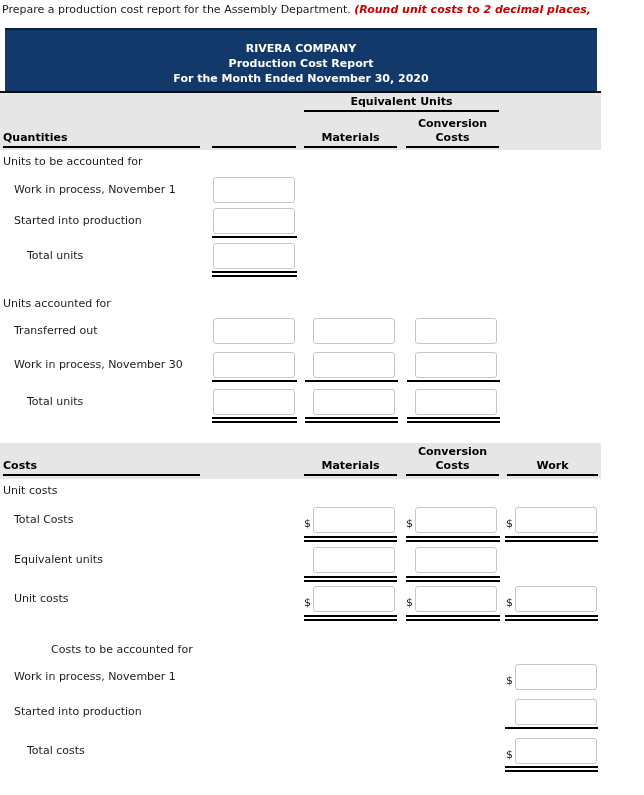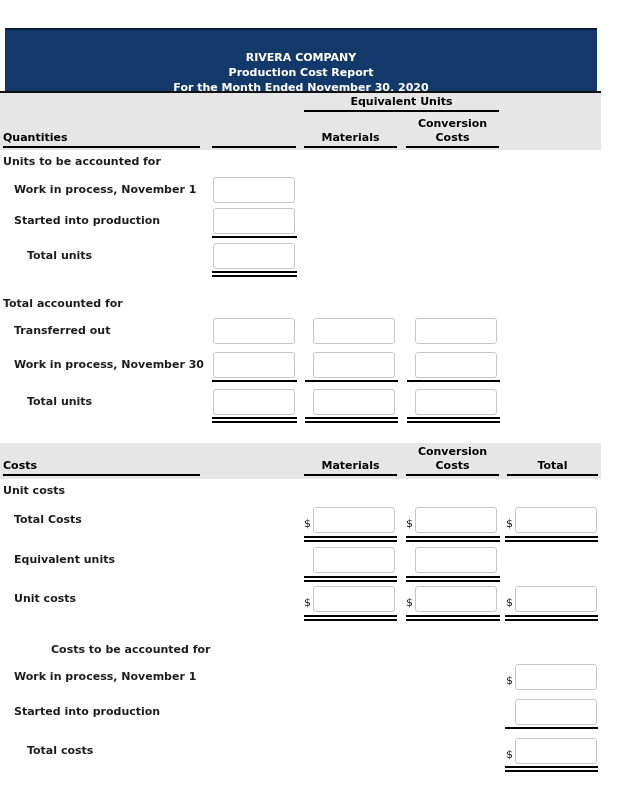--- a/index.html
+++ b/index.html
@@ -5,41 +5,42 @@
   html,body{margin:0;padding:0;background:#fff;}
   #screen{
     position:relative;width:644px;height:795px;overflow:hidden;background:#ffffff;
     font-family:"DejaVu Sans","Liberation Sans",sans-serif;font-size:11px;color:#1c1c1c;
   }
   .instruction{position:absolute;left:2px;top:3px;width:642px;white-space:nowrap;overflow:hidden;}
   .instruction .em{color:#c40000;font-weight:bold;font-style:italic;}
   .report-header{
     position:absolute;left:5px;top:28px;width:592px;height:61px;
     background:#13396b;border-top:2px solid #071f3f;color:#ffffff;
-    text-align:center;font-weight:bold;padding-top:20px;line-height:15px;
+    text-align:center;font-weight:bold;padding-top:11px;line-height:15px;
   }
   .hline{position:absolute;height:2px;background:#111111;}
   .band{position:absolute;left:0;background:#e6e6e6;}
   .rule{position:absolute;height:2px;background:#000000;}
   .rule-d{position:absolute;height:2px;border-top:2px solid #000;border-bottom:2px solid #000;background:transparent;}
-  .lbl{position:absolute;white-space:nowrap;color:#1c1c1c;font-weight:bold;}
+  .lbl{position:absolute;white-space:nowrap;color:#1c1c1c;}
   .colhead{position:absolute;text-align:center;font-weight:bold;line-height:14px;color:#000;}
   .thead-left{position:absolute;font-weight:bold;color:#000;}
   .box{
     position:absolute;width:82px;height:26px;box-sizing:border-box;
     border:1px solid #c6c6c6;border-radius:3px;background:#fff;
     font-family:inherit;font-size:11px;padding:2px 6px;outline:none;
   }
   .dollar{position:absolute;color:#1c1c1c;}
 </style>
 </head>
 <body>
 
 <div id="screen">
 
+  <div class="instruction"><span>Prepare a production cost report for the Assembly Department. </span><span class="em">(Round unit costs to 2 decimal places,</span></div>
 
   <div class="report-header">
     <div>RIVERA COMPANY</div>
     <div>Production Cost Report</div>
     <div>For the Month Ended November 30, 2020</div>
   </div>
   <div class="hline" style="left:0;top:91px;width:601px;"></div>
 
   <div class="band" style="top:93px;width:601px;height:57px;"></div>
   <div class="colhead" style="left:304px;top:95px;width:195px;">Equivalent Units</div>
@@ -58,21 +59,21 @@
   <input class="box" style="left: 213px; top: 177px;" value="">
 
   <div class="lbl" style="left:14px;top:214px;">Started into production</div>
   <input class="box" style="left: 213px; top: 208px;" value="">
   <div class="rule" style="left:212px;top:236px;width:85px;"></div>
 
   <div class="lbl" style="left:27px;top:249px;">Total units</div>
   <input class="box" style="left: 213px; top: 243px;" value="">
   <div class="rule-d" style="left:212px;top:271px;width:85px;"></div>
 
-  <div class="lbl" style="left:3px;top:297px;">Total accounted for</div>
+  <div class="lbl" style="left:3px;top:297px;">Units accounted for</div>
 
   <div class="lbl" style="left:14px;top:324px;">Transferred out</div>
   <input class="box" style="left: 213px; top: 318px;" value="">
   <input class="box" style="left: 313px; top: 318px;" value="">
   <input class="box" style="left: 415px; top: 318px;" value="">
 
   <div class="lbl" style="left:14px;top:358px;">Work in process, November 30</div>
   <input class="box" style="left: 213px; top: 352px;" value="">
   <input class="box" style="left: 313px; top: 352px;" value="">
   <input class="box" style="left: 415px; top: 352px;" value="">
@@ -85,21 +86,21 @@
   <input class="box" style="left: 313px; top: 389px;" value="">
   <input class="box" style="left: 415px; top: 389px;" value="">
   <div class="rule-d" style="left:212px;top:417px;width:85px;"></div>
   <div class="rule-d" style="left:305px;top:417px;width:93px;"></div>
   <div class="rule-d" style="left:407px;top:417px;width:93px;"></div>
 
   <div class="band" style="top:443px;width:601px;height:36px;"></div>
   <div class="thead-left" style="left:3px;top:459px;">Costs</div>
   <div class="colhead" style="left:304px;top:459px;width:93px;">Materials</div>
   <div class="colhead" style="left:406px;top:445px;width:93px;">Conversion Costs</div>
-  <div class="colhead" style="left:507px;top:459px;width:91px;">Total</div>
+  <div class="colhead" style="left:507px;top:459px;width:91px;">Work</div>
   <div class="rule" style="left:3px;top:474px;width:197px;"></div>
   <div class="rule" style="left:304px;top:474px;width:93px;"></div>
   <div class="rule" style="left:406px;top:474px;width:93px;"></div>
   <div class="rule" style="left:507px;top:474px;width:91px;"></div>
 
   <div class="lbl" style="left:3px;top:484px;">Unit costs</div>
 
   <div class="lbl" style="left:14px;top:513px;">Total Costs</div>
   <span class="dollar" style="left:304px;top:517px;">$</span>
   <input class="box" style="left: 313px; top: 507px;" value="">

